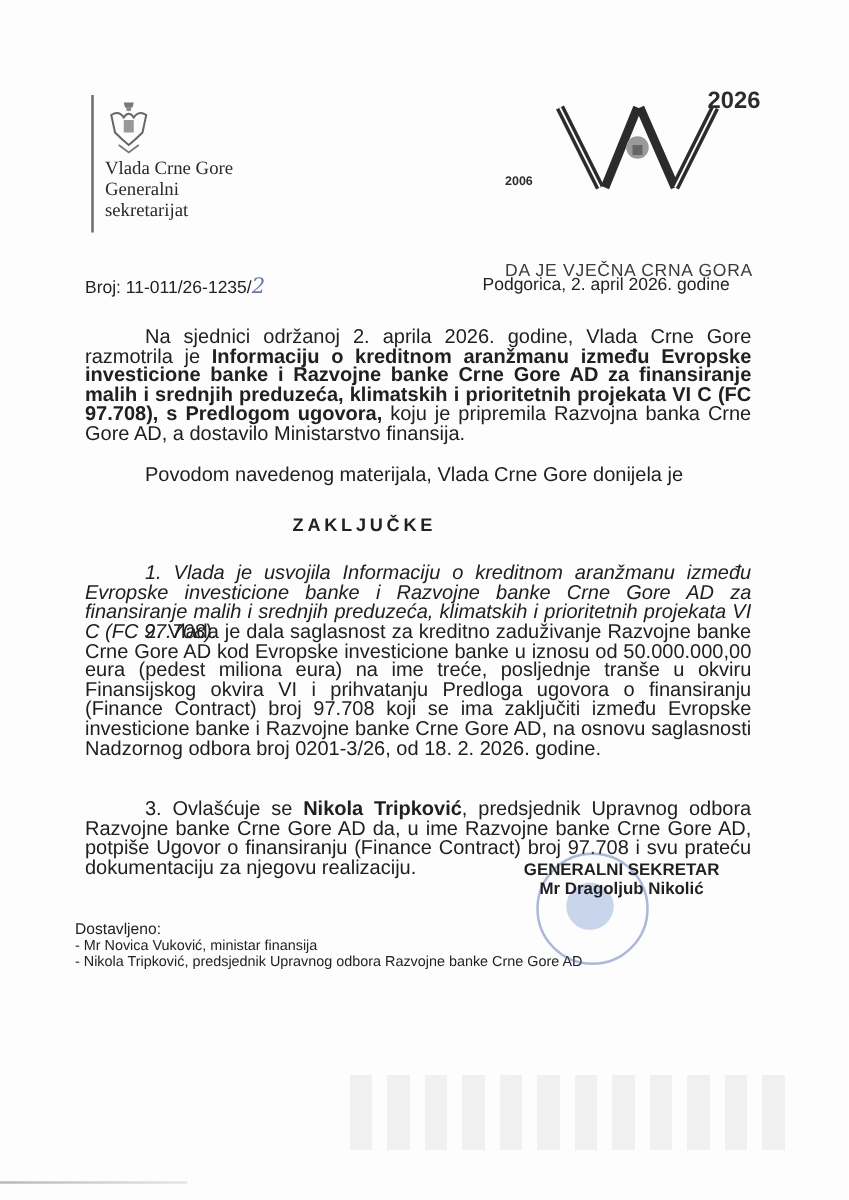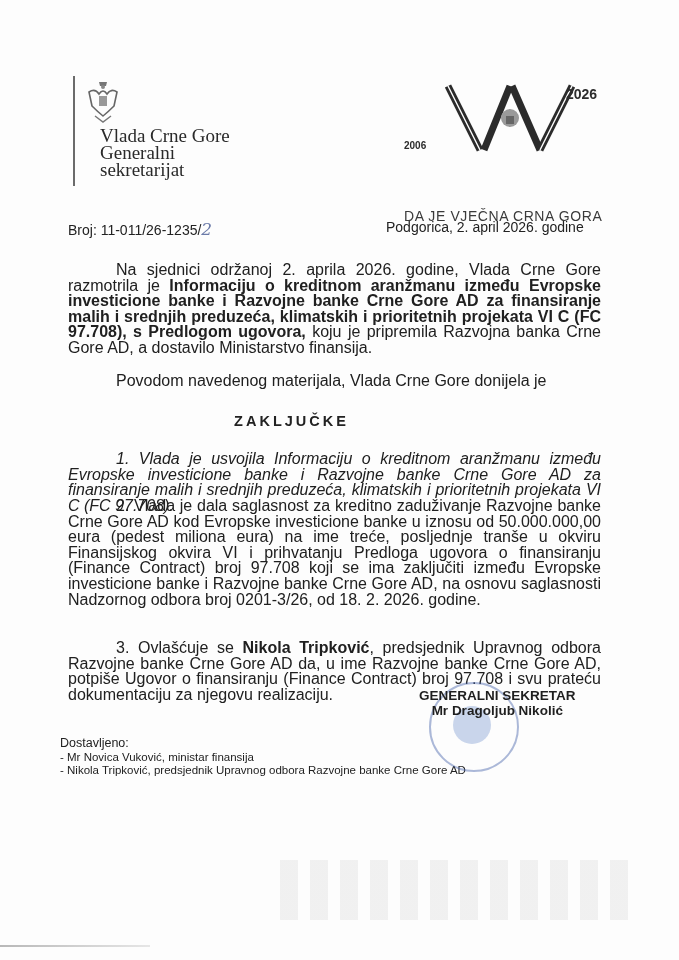--- a/index.html
+++ b/index.html
@@ -1,25 +1,25 @@
 <!DOCTYPE html>
 <html><head>
 <meta charset="utf-8">
 <style>
   html, body { margin: 0; padding: 0; background: #ffffff; }
   body { width: 679px; height: 960px; position: relative; overflow: hidden; color: #1c1c1c;
          font-family: "Liberation Sans", sans-serif; }
   .page { position: absolute; inset: 0; background: #fdfdfd; }
   .left-rule { position: absolute; left: 73px; top: 76px; width: 2px; height: 110px; background: #6b6b6b; }
   .coat { position: absolute; left: 85px; top: 78px; width: 36px; height: 46px; }
-  .org { position: absolute; left: 84px; top: 127px; font-family: "Liberation Serif", serif; font-size: 19px;
-         line-height: 17px; color: #2a2a2a; margin-left: 16px; }
+  .org { position: absolute; left: 84px; top: 127px; font-family: "Liberation Serif", serif; font-size: 15px;
+         line-height: 17px; color: #2a2a2a; }
   .logo20 { position: absolute; left: 440px; top: 84px; width: 140px; height: 70px; }
   .logo-year-l { position: absolute; left: 404px; top: 140px; font-size: 10px; font-weight: bold; color: #2c2c2c; }
-  .logo-year-r { position: absolute; left: 566px; top: 86px; font-size: 14px; font-weight: bold; color: #2c2c2c; }
+  .logo-year-r { position: absolute; left: 566px; top: 70px; font-size: 19px; font-weight: bold; color: #2c2c2c; }
   .logo-motto { position: absolute; left: 404px; top: 160px; font-size: 14px; letter-spacing: 0.6px; color: #3a3a3a; margin-top: 48px; }
   .ref { position: absolute; left: 68px; top: 219px; font-size: 14px; color: #222; }
   .ref .hand { font-family: "DejaVu Serif", serif; color: #6a7aa8; font-size: 17px; font-style: italic; }
   .date { position: absolute; left: 386px; top: 219px; font-size: 14px; color: #222; }
   .body { position: absolute; left: 68px; width: 533px; font-size: 16px; line-height: 15.6px; text-align: justify; color: #202020; }
   .indent { text-indent: 48px; }
   .b { font-weight: bold; }
   .p1 { top: 262px; }
   .p2 { top: 373px; }
   .heading { position: absolute; left: 0; width: 583px; top: 413px; text-align: center; font-weight: bold;

